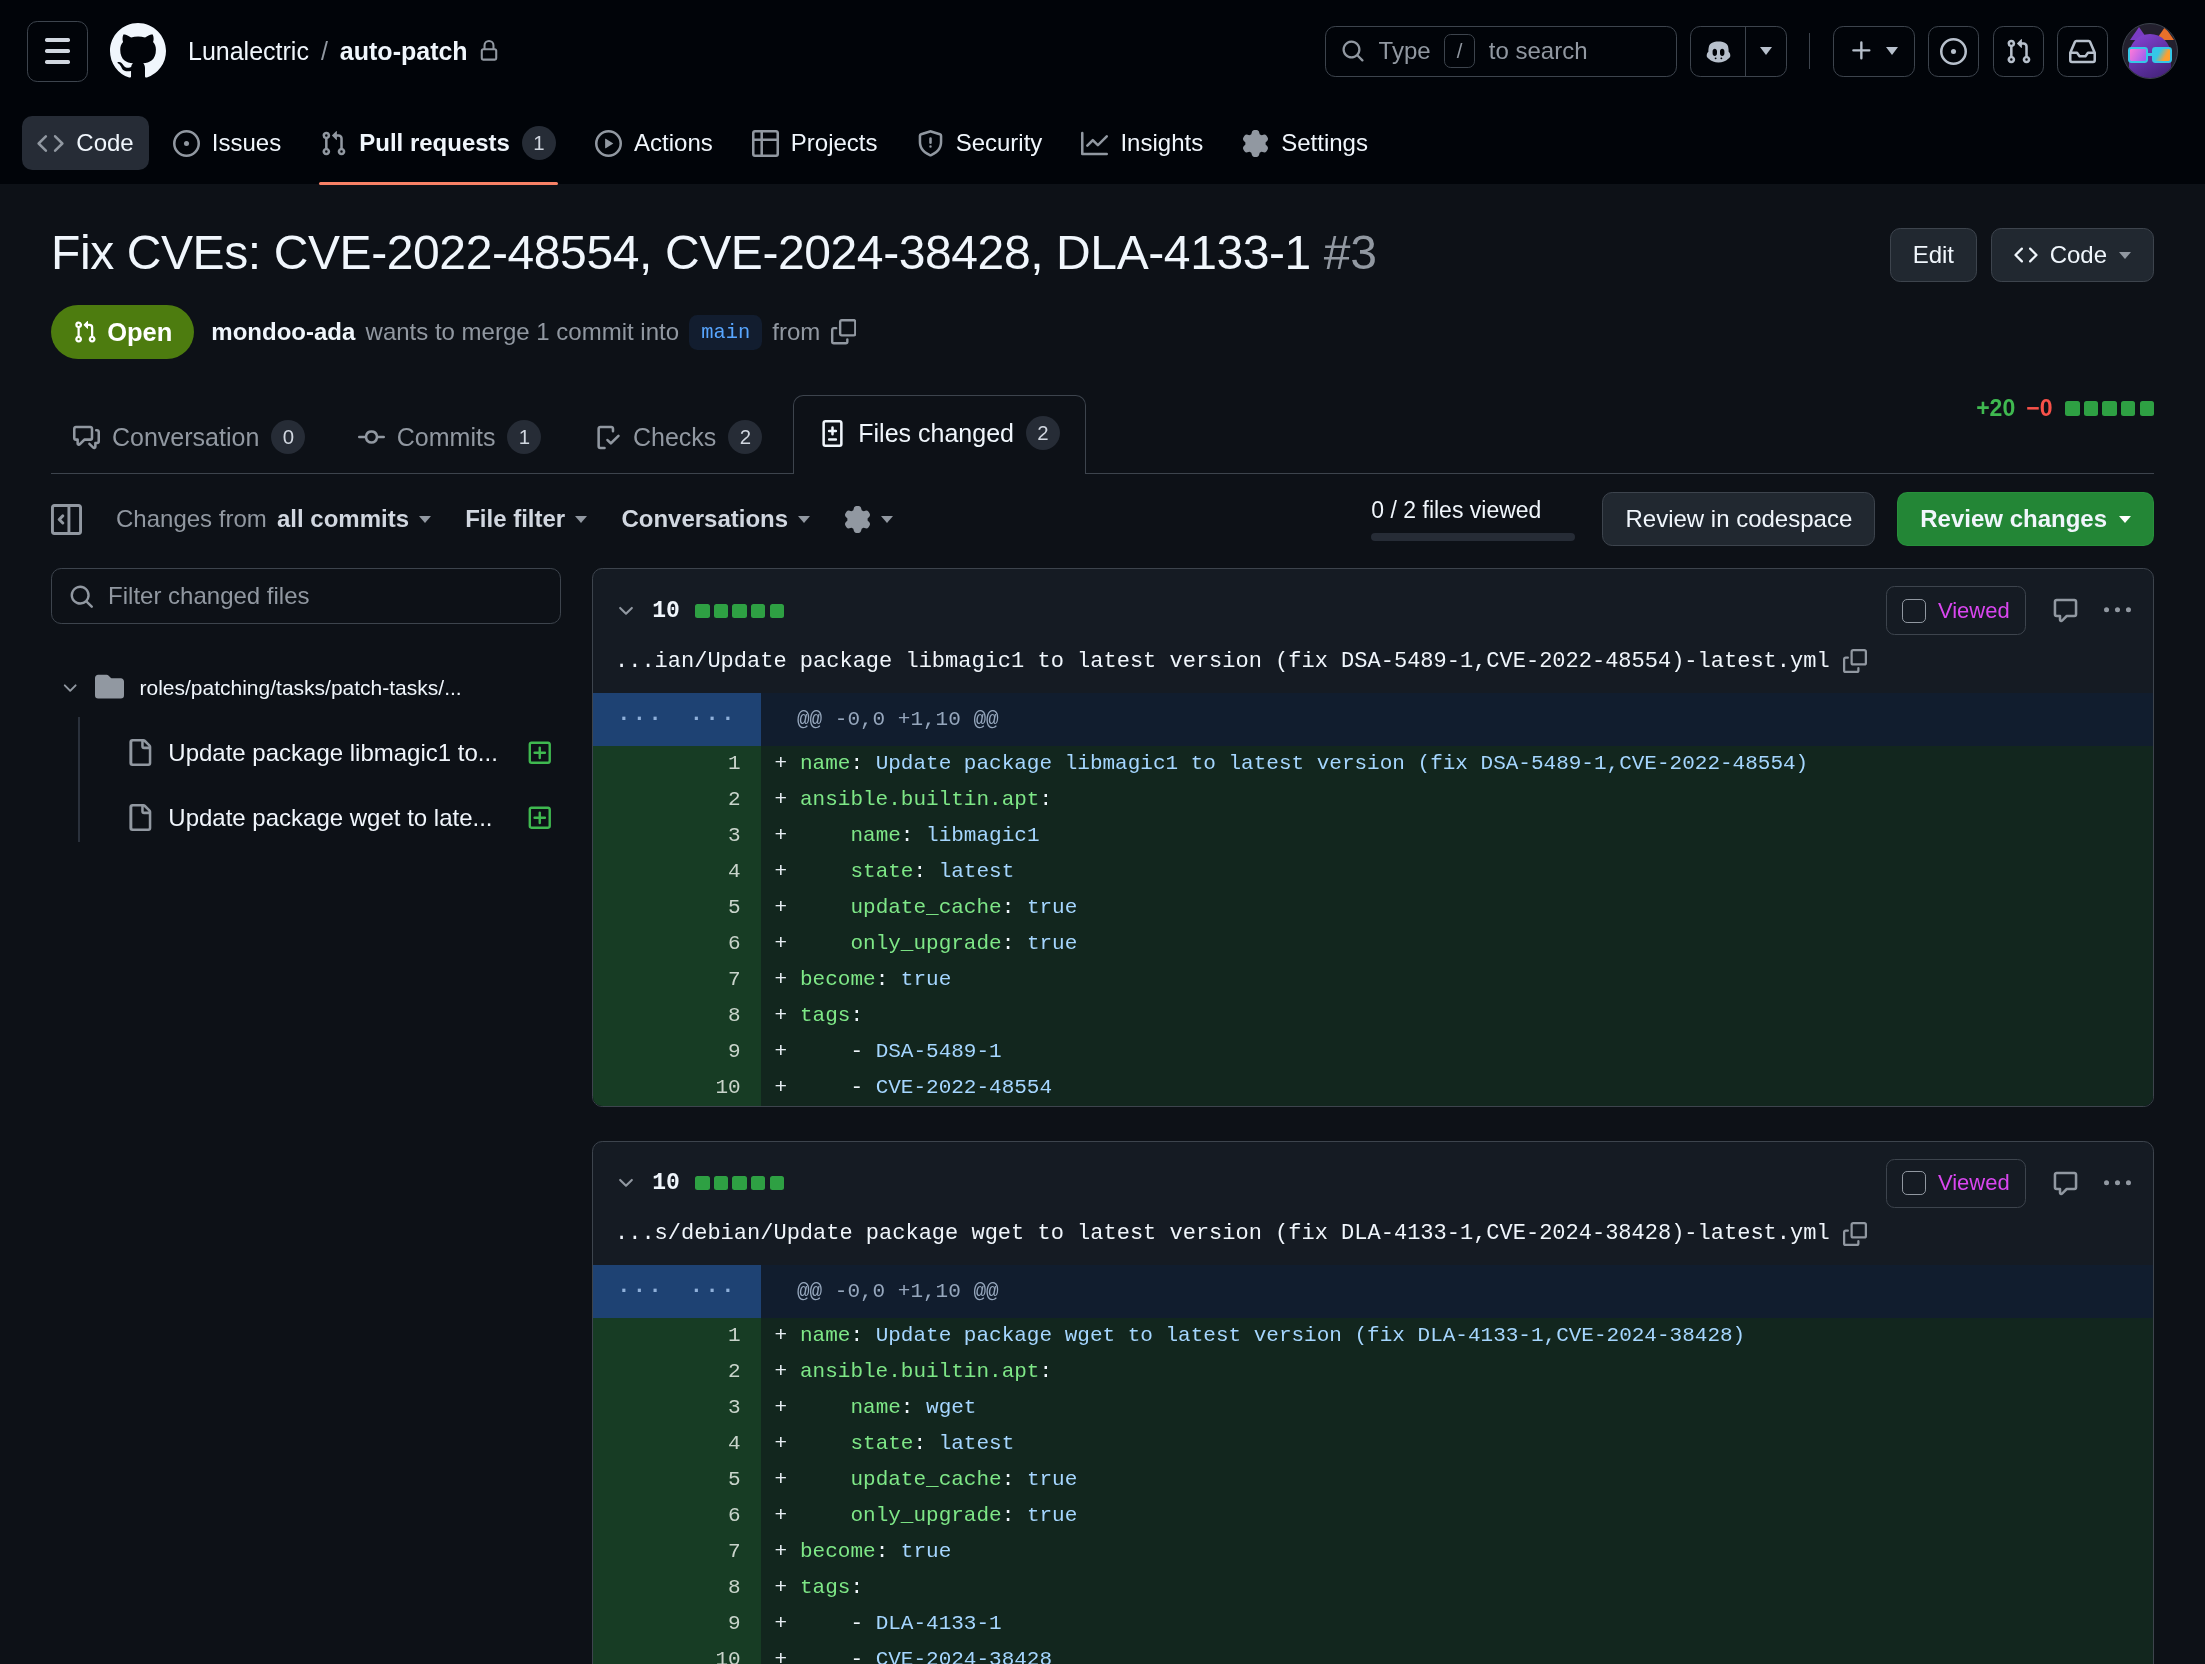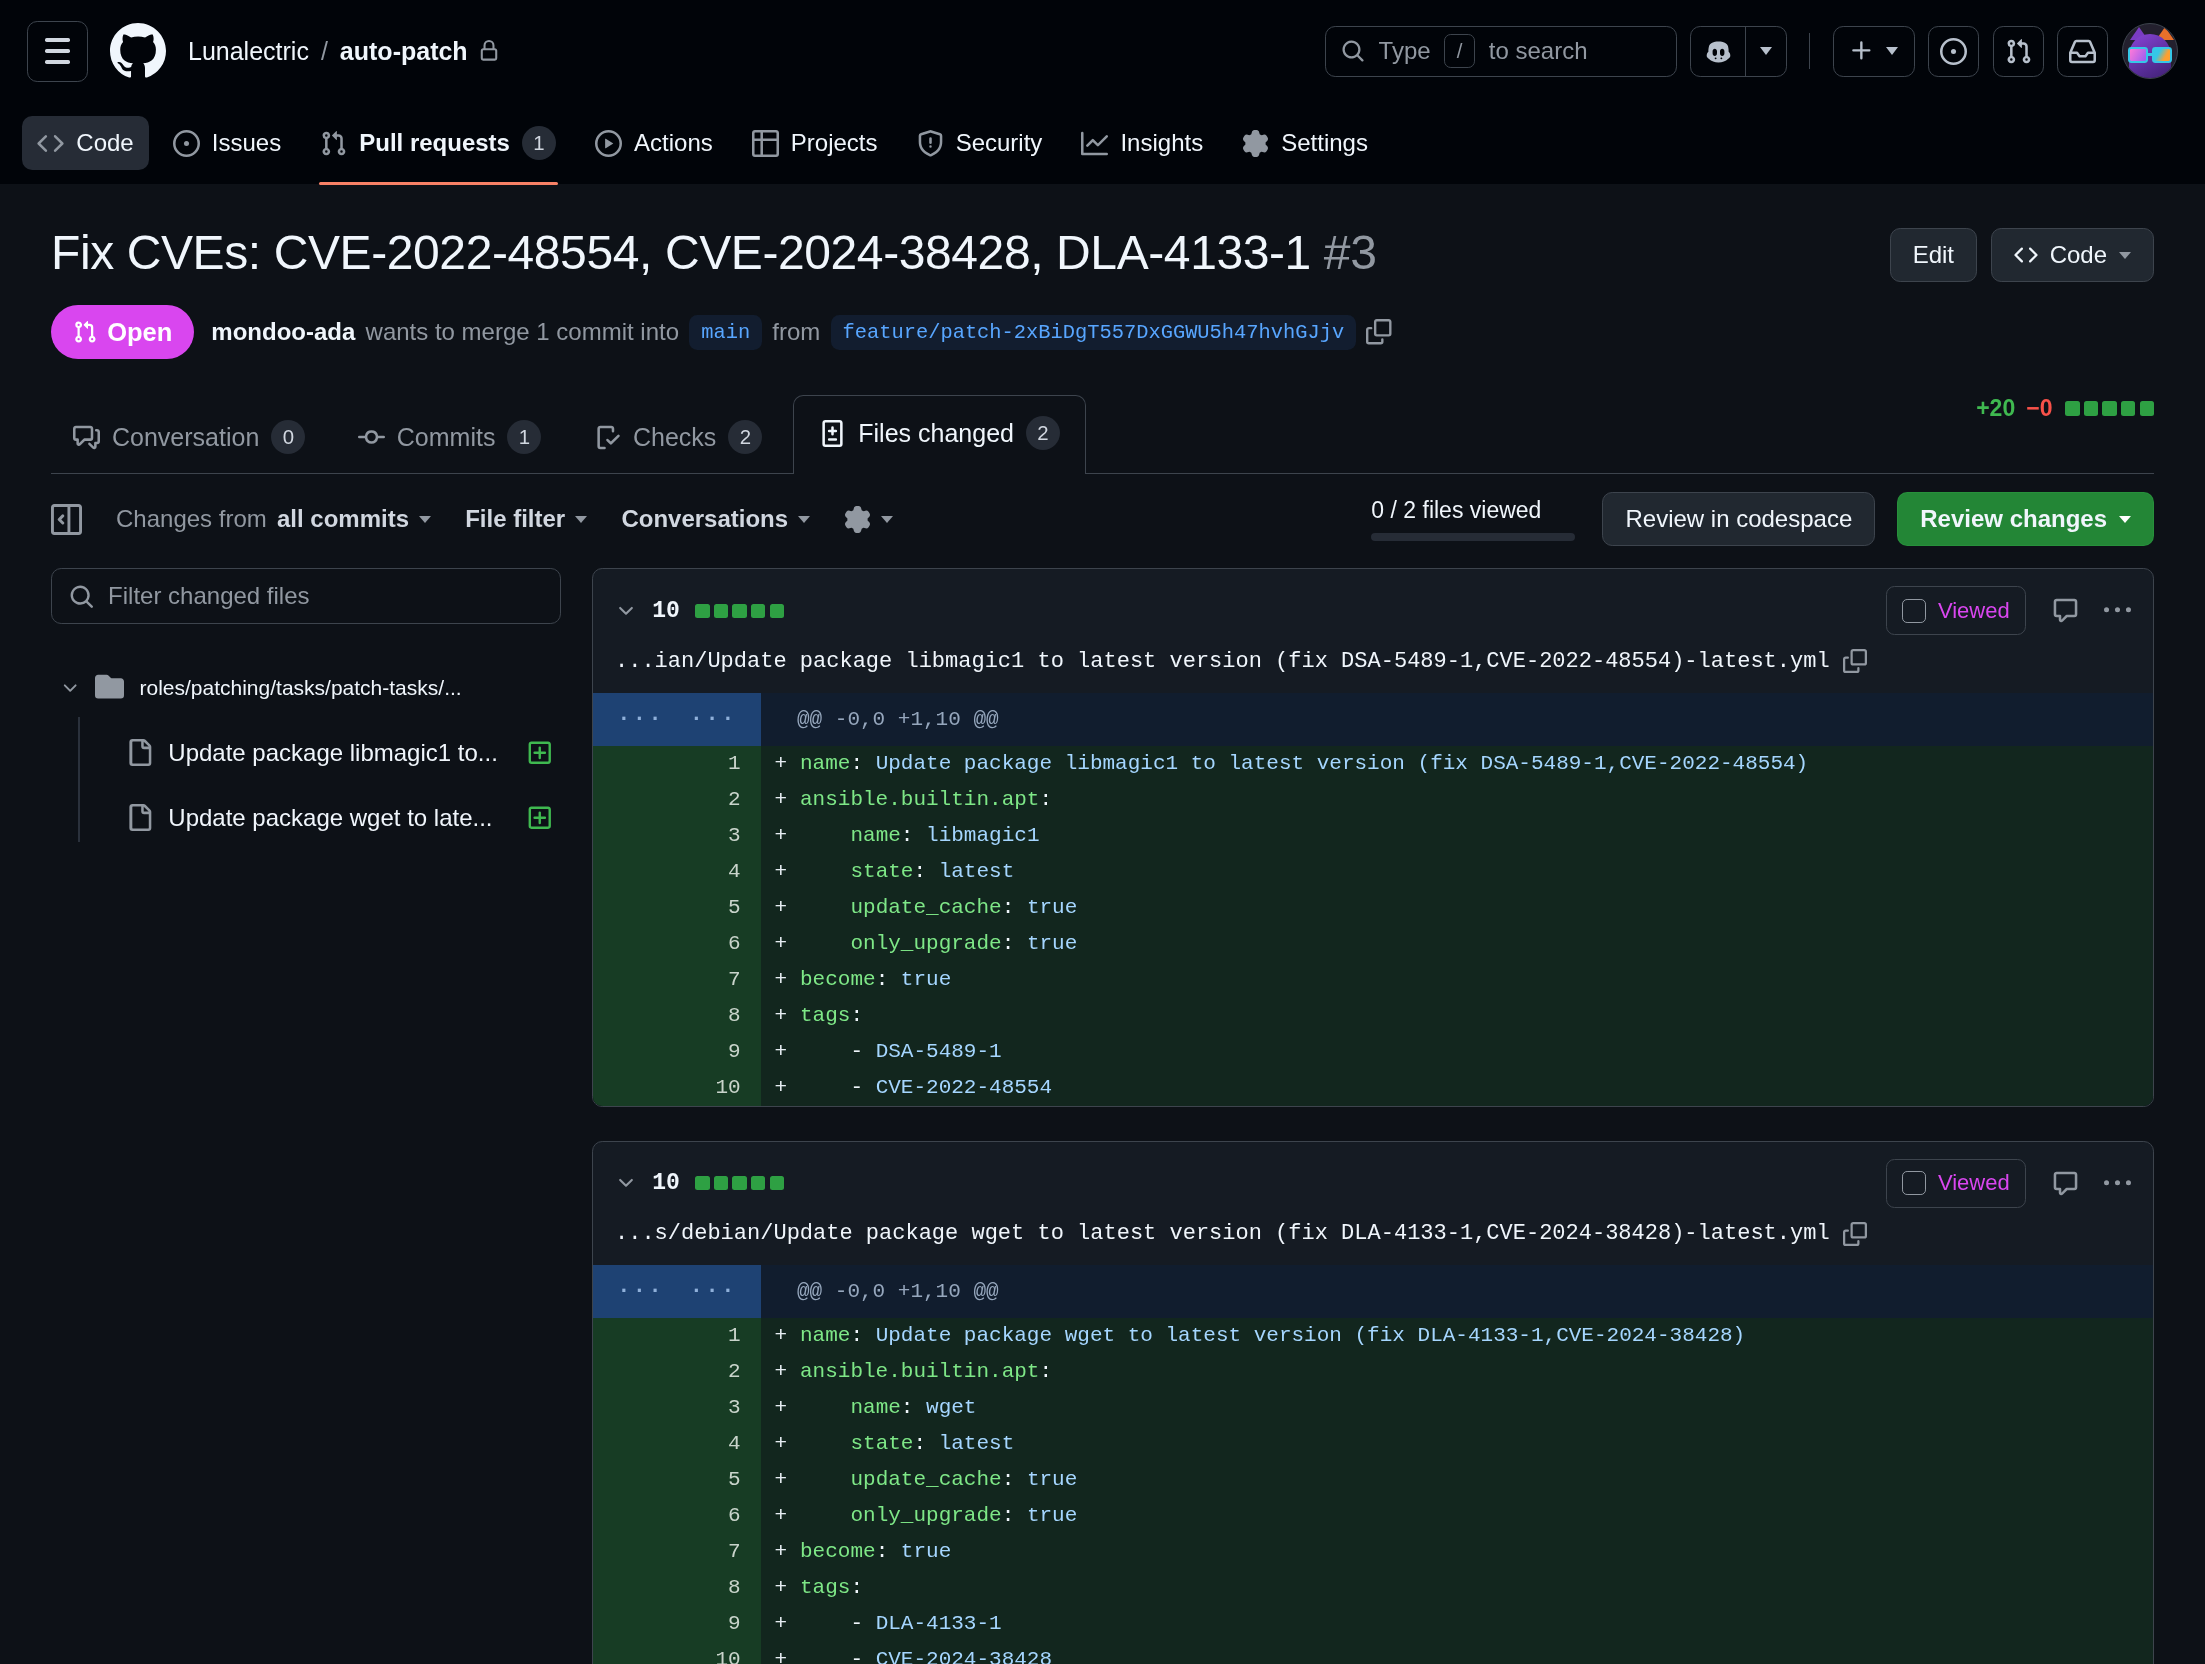--- a/index.html
+++ b/index.html
@@ -57,21 +57,21 @@
   .pr-header { margin-top:39px; display:flex; justify-content:space-between; align-items:flex-start; gap:34px; }
   .pr-title { font-size:48px; font-weight:400; letter-spacing:-0.4px; line-height:1.25; }
   .pr-number { color:#9198a1; }
   .pr-actions { display:flex; gap:13.6px; flex-shrink:0; margin-top:5.1px; }
   .btn { height:54px; border:1.7px solid #3d444d; border-radius:10.2px; background:#212830; color:#f0f6fc; font-size:24px; font-weight:500; display:flex; align-items:center; gap:12px; padding:0 22px; cursor:pointer; white-space:nowrap; }
   .btn .caret { border-top-width:7.6px; color:#9198a1; }
   .btn-primary { background:#238636; border-color:#2ea04366; font-weight:600; }
   .btn-primary .caret { color:#ffffff; }
 
   .pr-status { margin-top:22px; display:flex; align-items:center; gap:17px; }
-  .state-pill { display:flex; align-items:center; gap:10.2px; background:#d946ef; color:#fff; height:54px; padding:0 22px; border-radius:27px; font-size:25.5px; font-weight:600; }
+  .state-pill { display:flex; align-items:center; gap:10.2px; background:#4d7c0f; color:#fff; height:54px; padding:0 22px; border-radius:27px; font-size:25.5px; font-weight:600; }
   .pr-desc { display:flex; align-items:center; gap:10.2px; color:#9198a1; font-size:24px; flex-wrap:nowrap; }
   .author { color:#f0f6fc; font-weight:700; }
   .branch-label { font-family:"Liberation Mono","DejaVu Sans Mono",monospace; font-size:20.4px; color:#58a6ff; background:#121d2f; padding:6px 12px; border-radius:8.5px; cursor:pointer; }
   .copy-btn { color:#9198a1; background:none; border:none; cursor:pointer; display:flex; }
 
   
   .pr-tabs { margin-top:36px; display:flex; align-items:flex-start; justify-content:space-between; border-bottom:1.7px solid #3d444d; }
   .tabs-left { display:flex; align-items:flex-end; gap:8.5px; }
   .pr-tab { display:flex; align-items:center; gap:12px; color:#9198a1; font-size:25px; padding:18.7px 22px; cursor:pointer; white-space:nowrap; }
   .pr-tab .tab-icon { display:flex; }
@@ -329,21 +329,20 @@
             <path d="M1.5 3.25a2.25 2.25 0 1 1 3 2.122v5.256a2.251 2.251 0 1 1-1.5 0V5.372A2.25 2.25 0 0 1 1.5 3.25Zm5.677-.177L9.573.677A.25.25 0 0 1 10 .854V2.5h1A2.5 2.5 0 0 1 13.5 5v5.628a2.251 2.251 0 1 1-1.5 0V5a1 1 0 0 0-1-1h-1v1.646a.25.25 0 0 1-.427.177L7.177 3.427a.25.25 0 0 1 0-.354ZM3.75 2.5a.75.75 0 1 0 0 1.5.75.75 0 0 0 0-1.5Zm0 9.5a.75.75 0 1 0 0 1.5.75.75 0 0 0 0-1.5Zm8.25.75a.75.75 0 1 0 1.5 0 .75.75 0 0 0-1.5 0Z"></path>
           </svg>
         </span>
       <span>Open</span>
     </span>
     <div class="pr-desc">
       <span class="author">mondoo-ada</span>
       <span>wants to merge 1 commit into</span>
       <span class="branch-label">main</span>
       <span>from</span>
-      <span class="branch-label">feature/patch-2xBiDgT557DxGGWU5h47hvhGJjv</span>
       <button class="copy-btn">
           <span>
             <svg width="25.5" height="25.5" viewBox="0 0 16 16">
               <path d="M0 6.75C0 5.784.784 5 1.75 5h1.5a.75.75 0 0 1 0 1.5h-1.5a.25.25 0 0 0-.25.25v7.5c0 .138.112.25.25.25h7.5a.25.25 0 0 0 .25-.25v-1.5a.75.75 0 0 1 1.5 0v1.5A1.75 1.75 0 0 1 9.25 16h-7.5A1.75 1.75 0 0 1 0 14.25Zm5-5C5 .784 5.784 0 6.75 0h7.5C15.216 0 16 .784 16 1.75v7.5A1.75 1.75 0 0 1 14.25 11h-7.5A1.75 1.75 0 0 1 5 9.25Zm1.75-.25a.25.25 0 0 0-.25.25v7.5c0 .138.112.25.25.25h7.5a.25.25 0 0 0 .25-.25v-7.5a.25.25 0 0 0-.25-.25Z"></path>
             </svg>
           </span>
         </button>
     </div>
   </div>
 

